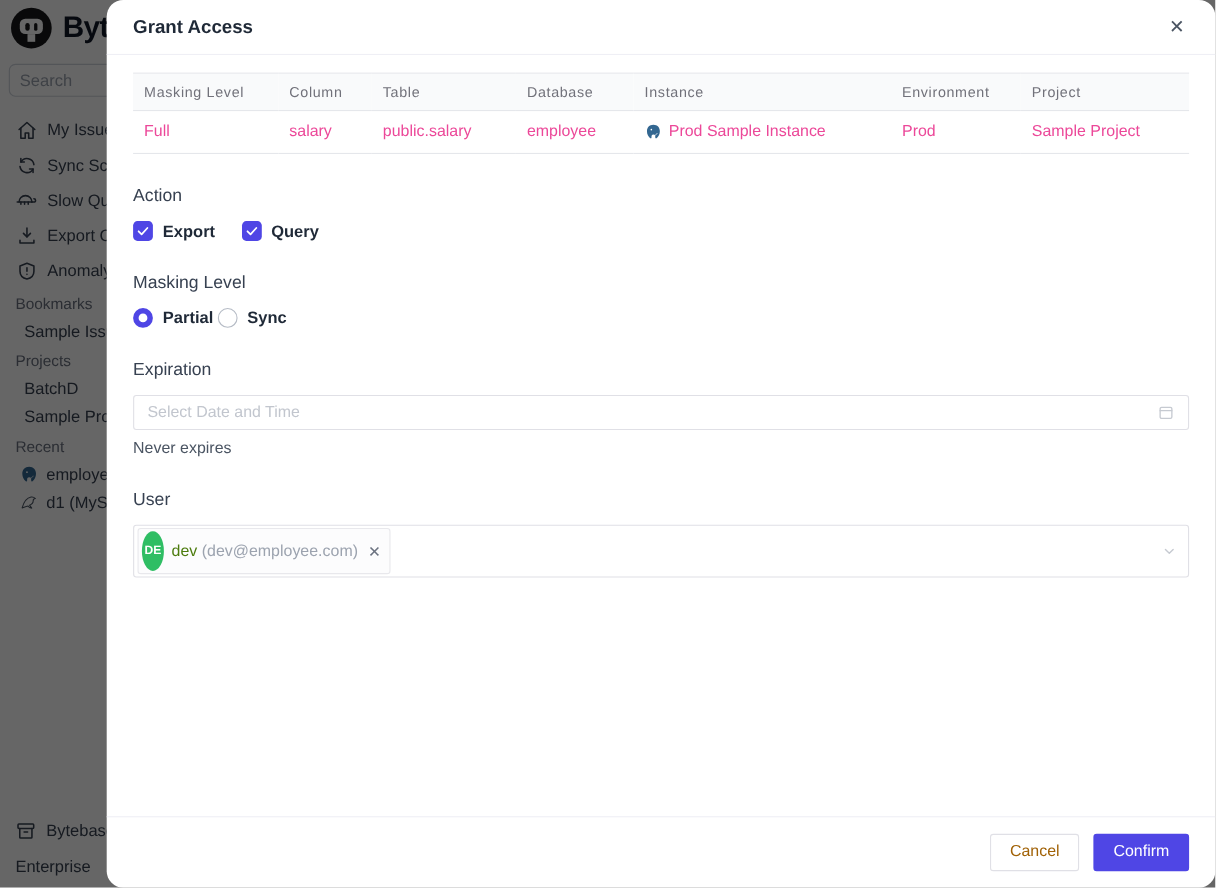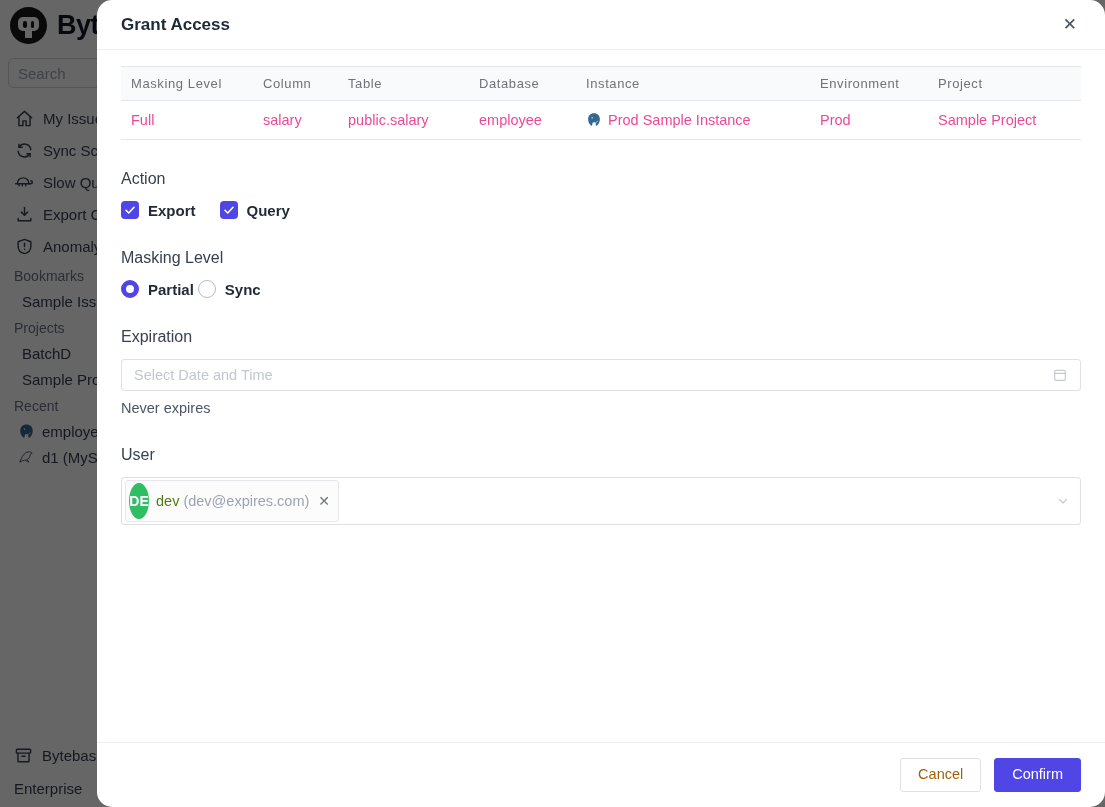--- a/index.html
+++ b/index.html
@@ -120,21 +120,21 @@
     margin-top: 13px; min-height: 32px; border: 1px solid #e0e0e6; border-radius: 3px;
     display: flex; align-items: center; justify-content: space-between; padding: 2px 10px 2px 3px;
     cursor: pointer;
   }
   .user-tag {
     display: flex; align-items: center; gap: 7px; background: #fcfcfd; border: 1px solid #e8e8ec;
     border-radius: 3px; padding: 2px 8px 2px 3px; max-width: 100%;
   }
   .avatar {
     width: 20px; height: 36px; border-radius: 50%; background: var(--avatar-green, #2fbe64);
-    color: #fff; font-size: 14px; font-weight: 700; display: flex; align-items: center; justify-content: center;
+    color: #fff; font-size: 11px; font-weight: 700; display: flex; align-items: center; justify-content: center;
   }
   .user-name { font-size: 14.5px; color: #4d7c0f; }
   .user-email { font-size: 14.5px; color: #9ca3af; }
   .tag-close { font-size: 14px; color: #6b7280; margin-left: 2px; cursor: pointer; line-height: 1; }
   .chevron { color: #c6cad1; font-size: 12px; }
 
   
   .modal-footer {
     flex: 0 0 auto; height: 65px; border-top: 1px solid #efeff5;
     display: flex; align-items: center; justify-content: flex-end; gap: 13px; padding: 0 24px;
@@ -367,21 +367,21 @@
       </div>
       <div class="helper-text">Never expires</div>
     </div>
 
     <div class="section">
       <div class="section-label">User</div>
       <div class="user-select" style="margin-top:13px;">
         <div class="user-tag">
           <span class="avatar">DE</span>
           <span class="user-name">dev</span>
-          <span class="user-email" style="margin-left:-3px;">(dev@expires.com)</span>
+          <span class="user-email" style="margin-left:-3px;">(dev@employee.com)</span>
           <span class="tag-close">✕</span>
         </div>
         <span class="chevron">
           <svg class="ic" width="14" height="14" viewBox="0 0 24 24" fill="none" stroke="#c6cad1" stroke-width="2.2" stroke-linecap="round" stroke-linejoin="round">
               <path d="M6 9.5l6 6 6-6"></path>
             </svg>
         </span>
       </div>
     </div>
 

